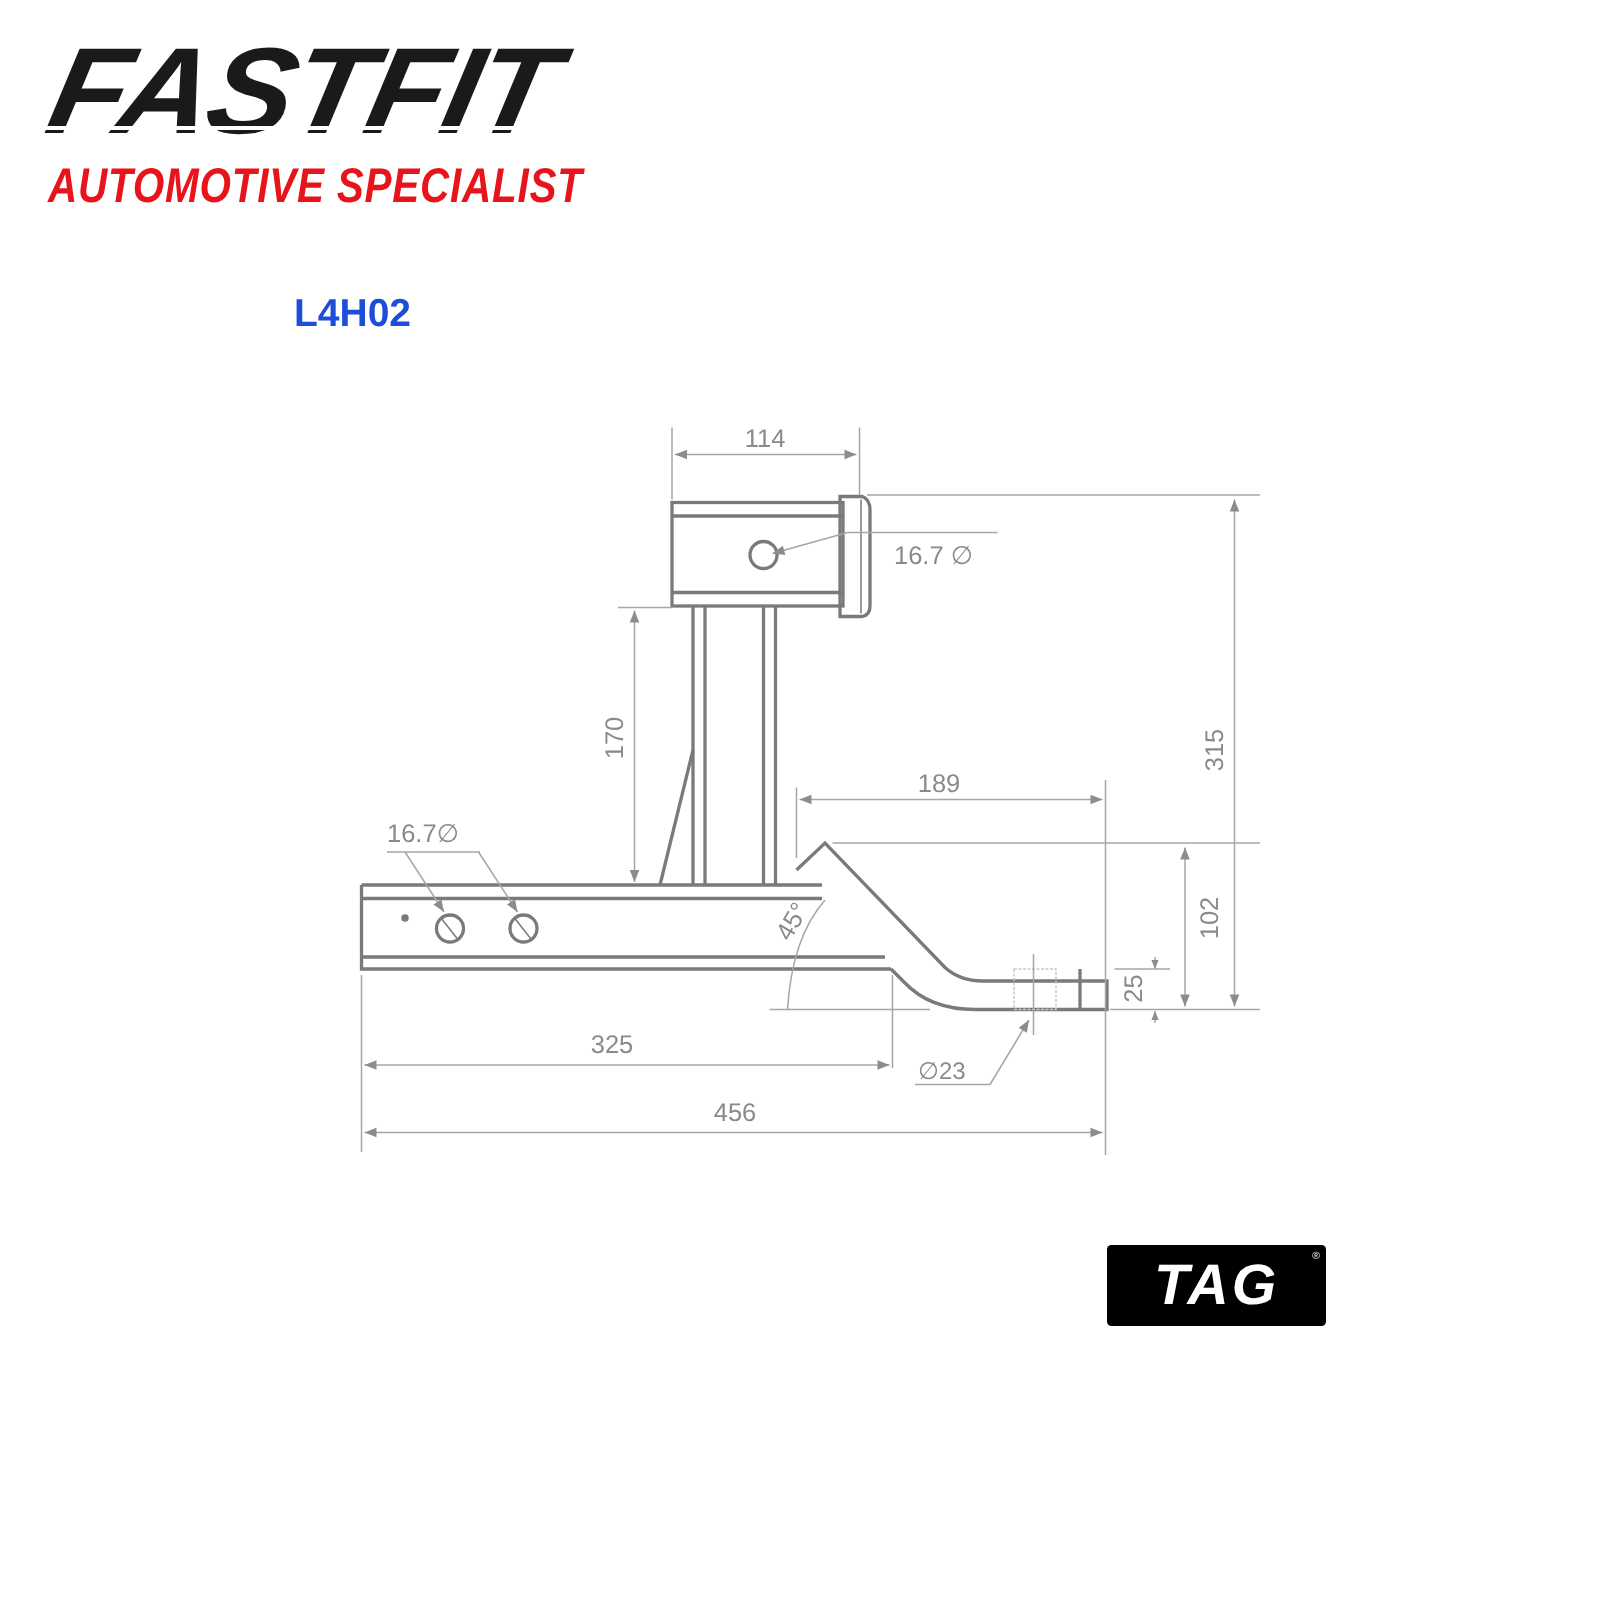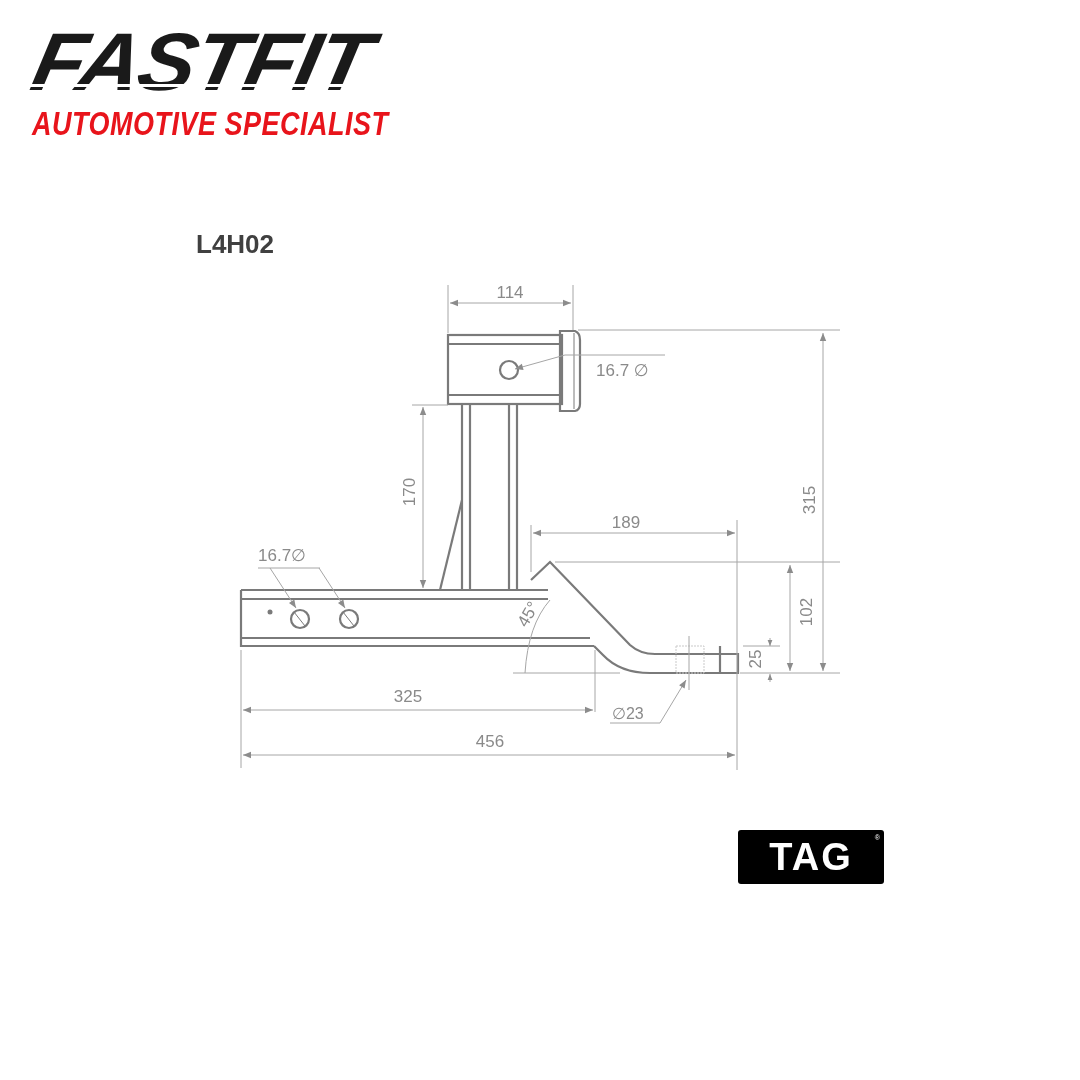--- a/index.html
+++ b/index.html
@@ -2,24 +2,24 @@
 <html><head>
 <meta charset="utf-8">
 <style>
   html,body{margin:0;padding:0;background:#fff;}
   body{width:1080px;height:1080px;position:relative;overflow:hidden;font-family:"Liberation Sans",sans-serif;}
   .logo{position:absolute;left:30px;top:22px;width:390px;height:120px;}
   .fastfit{position:absolute;left:4px;top:-4px;font-family:"Liberation Sans",sans-serif;font-weight:900;font-style:italic;font-size:86px;letter-spacing:-2px;color:#1a1a1a;transform:skewX(-12deg) scaleY(0.95);line-height:1;}
   .stripes{position:absolute;left:0;top:62px;width:390px;height:22px;
     background:repeating-linear-gradient(to bottom,#fff 0 3px,transparent 3px 7px);}
   .tagline{position:absolute;left:2px;top:84px;font-weight:700;font-style:italic;font-size:27px;color:#e8141b;letter-spacing:0.5px;transform:scaleY(1.2);transform-origin:top left;white-space:nowrap;}
-  .model{position:absolute;left:196px;top:193px;font-weight:700;font-size:26px;color:#404040;margin-top:36px;}
+  .model{position:absolute;left:196px;top:193px;font-weight:700;font-size:26px;color:#1d4ed8;}
   svg.drawing{position:absolute;left:0;top:0;}
   .tag{position:absolute;left:738px;top:830px;width:146px;height:54px;background:#000;border-radius:3px;}
-  .tag-text{position:absolute;left:0;right:0;top:6px;text-align:center;color:#fff;font-weight:700;font-size:38px;letter-spacing:2px;}
+  .tag-text{position:absolute;left:0;right:0;top:6px;text-align:center;color:#fff;font-weight:700;font-size:38px;letter-spacing:2px;font-style:italic;}
   .reg{position:absolute;right:4px;top:4px;color:#fff;font-size:7px;}
 </style>
 </head>
 <body>
 
 <div class="logo">
   <div class="fastfit">FASTFIT</div>
   <div class="stripes"></div>
   <div class="tagline">AUTOMOTIVE SPECIALIST</div>
 </div>

